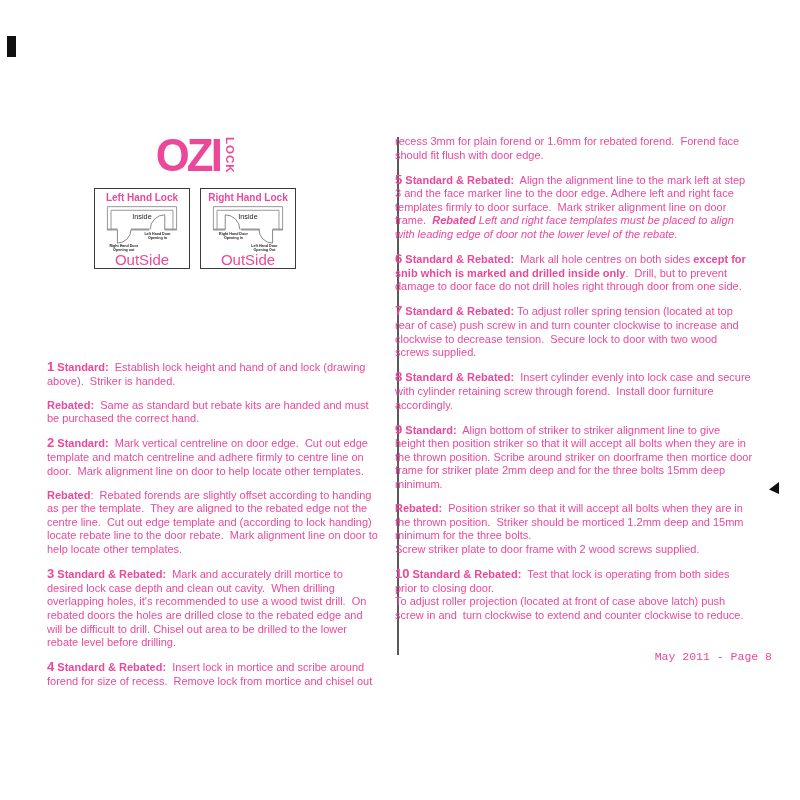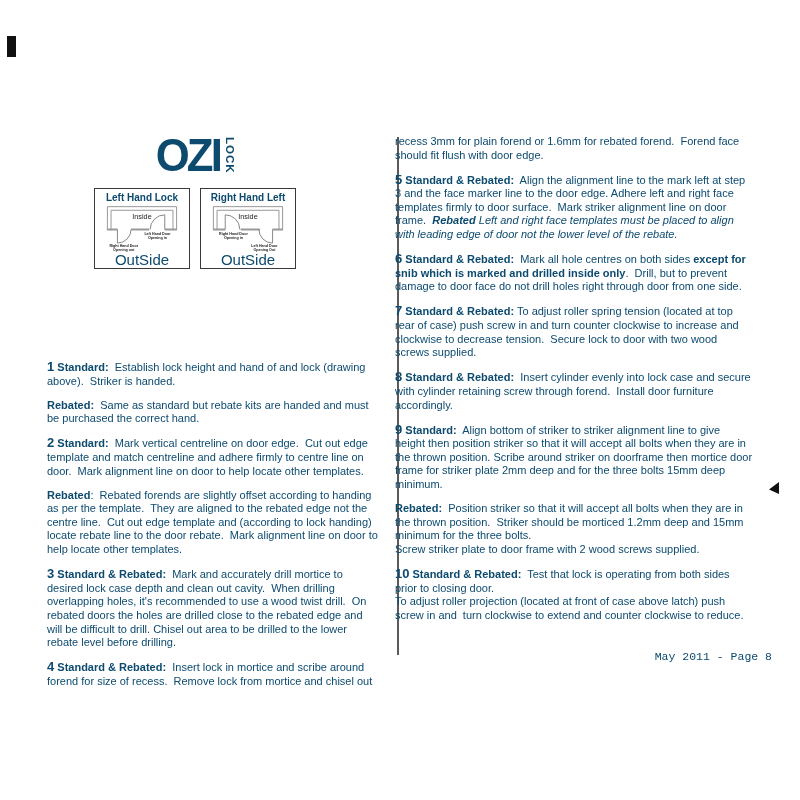--- a/index.html
+++ b/index.html
@@ -1,17 +1,17 @@
 <!DOCTYPE html>
 <html><head>
 <meta charset="utf-8">
 <style>
   html,body{margin:0;padding:0;background:#e8e8e8;}
   .page{position:relative;width:800px;height:800px;background:#ffffff;overflow:hidden;
-        font-family:"Liberation Sans","DejaVu Sans",sans-serif;color:#0c4a6e;}
+        font-family:"Liberation Sans","DejaVu Sans",sans-serif;color:#ec4899;}
   
   .artifact-left{position:absolute;left:7px;top:36px;width:9px;height:21px;background:#101010;}
   .artifact-right{position:absolute;left:769px;top:482px;width:10px;height:12px;background:#101010;
         clip-path:polygon(100% 0,100% 100%,0 62%);}
   
   .header{position:absolute;left:50px;top:135px;width:290px;text-align:center;}
   .logo-row{display:inline-flex;align-items:flex-start;justify-content:center;height:42px;}
   .logo-ozi{font-size:46px;font-weight:bold;letter-spacing:-3px;line-height:40px;
         transform:scaleX(.95);transform-origin:center;}
   .logo-lock{writing-mode:vertical-rl;font-size:11.5px;font-weight:bold;letter-spacing:1px;
@@ -74,21 +74,21 @@
           <text class="svgtxt inside" x="45" y="18" text-anchor="middle">Inside</text>
           <text class="svgtxt tiny" x="62" y="35" text-anchor="middle">Left Hand Door</text>
           <text class="svgtxt tiny" x="62" y="39.6" text-anchor="middle">Opening in</text>
           <text class="svgtxt tiny" x="25" y="48.5" text-anchor="middle">Right Hand Door</text>
           <text class="svgtxt tiny" x="25" y="53" text-anchor="middle">Opening out</text>
         </svg>
         <div class="doutside">OutSide</div>
       </div>
 
       <div class="dbox">
-        <div class="dtitle">Right Hand Left</div>
+        <div class="dtitle">Right Hand Lock</div>
         <svg class="dsvg" viewBox="0 0 90 56">
           <path class="wall" d="M7,30 V4 H83 V30"></path>
           <path class="wall" d="M11,30 V8 H79 V30"></path>
           <path class="wallseg" d="M7,29 H20 M37,29 H58 M72,29 H83"></path>
           <path class="door" d="M20,29 V13"></path>
           <path class="door" d="M20,13 A16,16 0 0 1 36,29"></path>
           <path class="door" d="M72,29 V44"></path>
           <path class="door" d="M72,44 A15,15 0 0 1 57,29"></path>
           <text class="svgtxt inside" x="45" y="18" text-anchor="middle">Inside</text>
           <text class="svgtxt tiny" x="29" y="35" text-anchor="middle">Right Hand Door</text>

